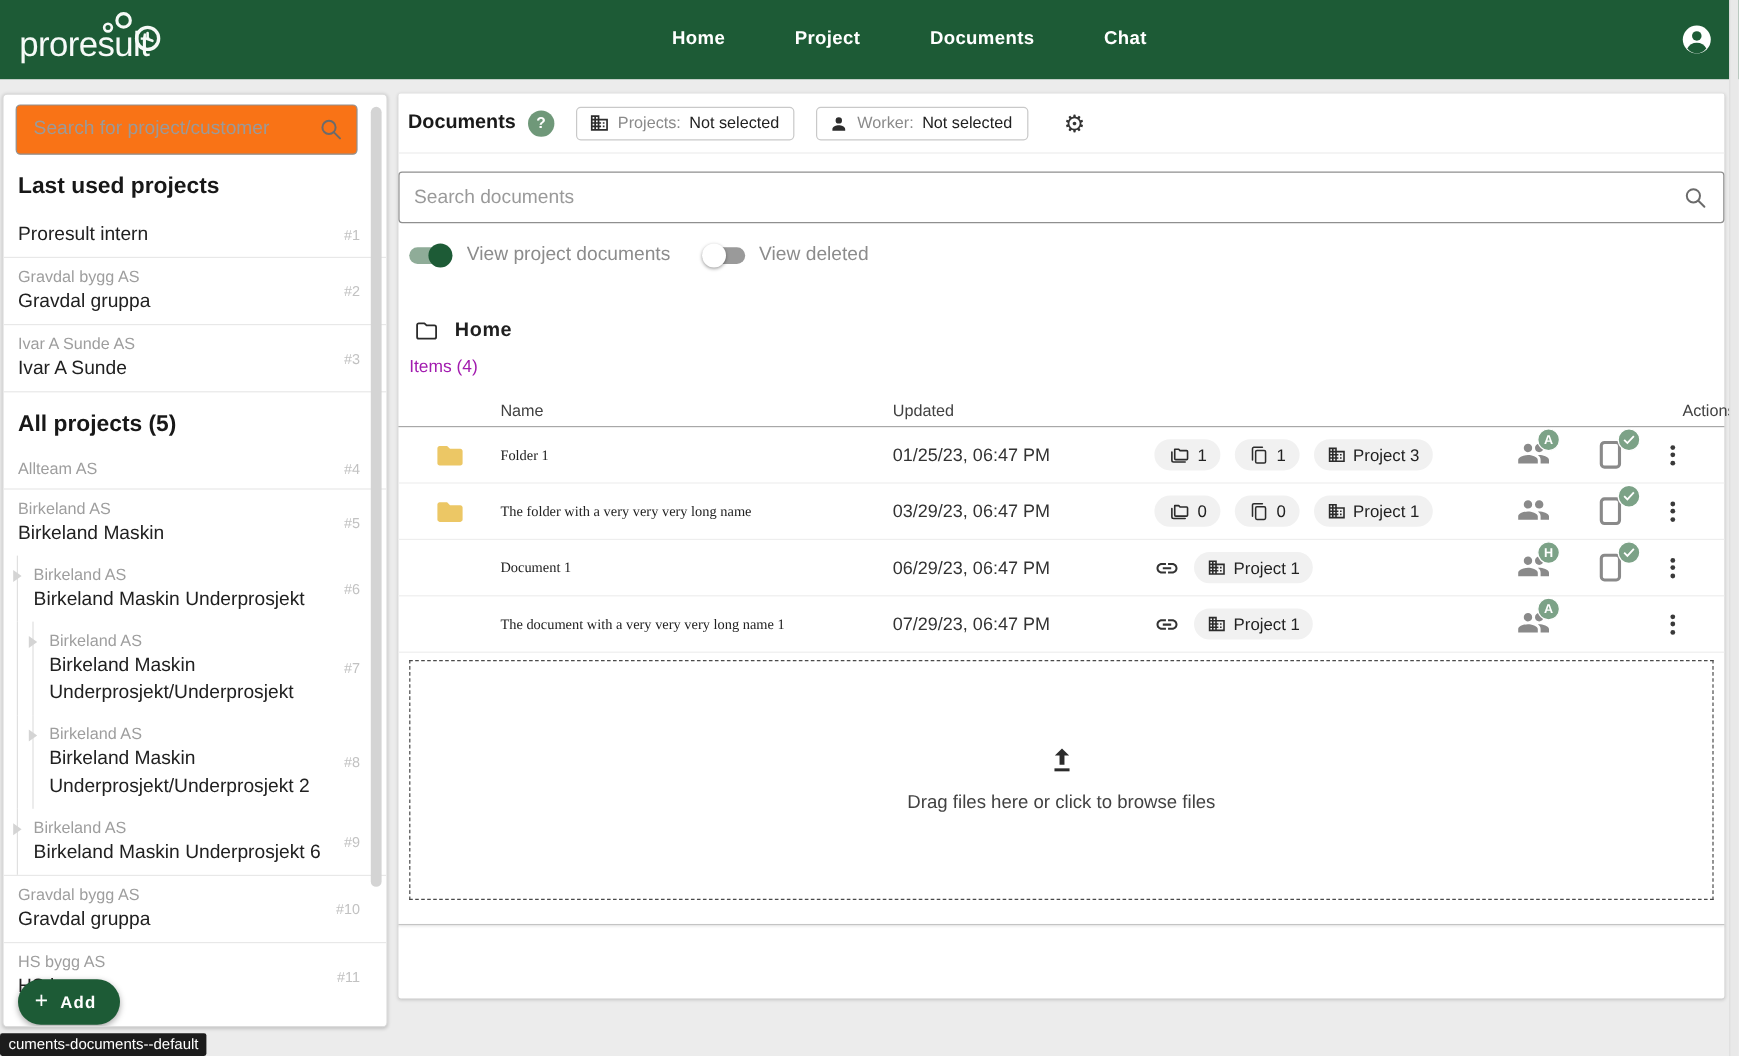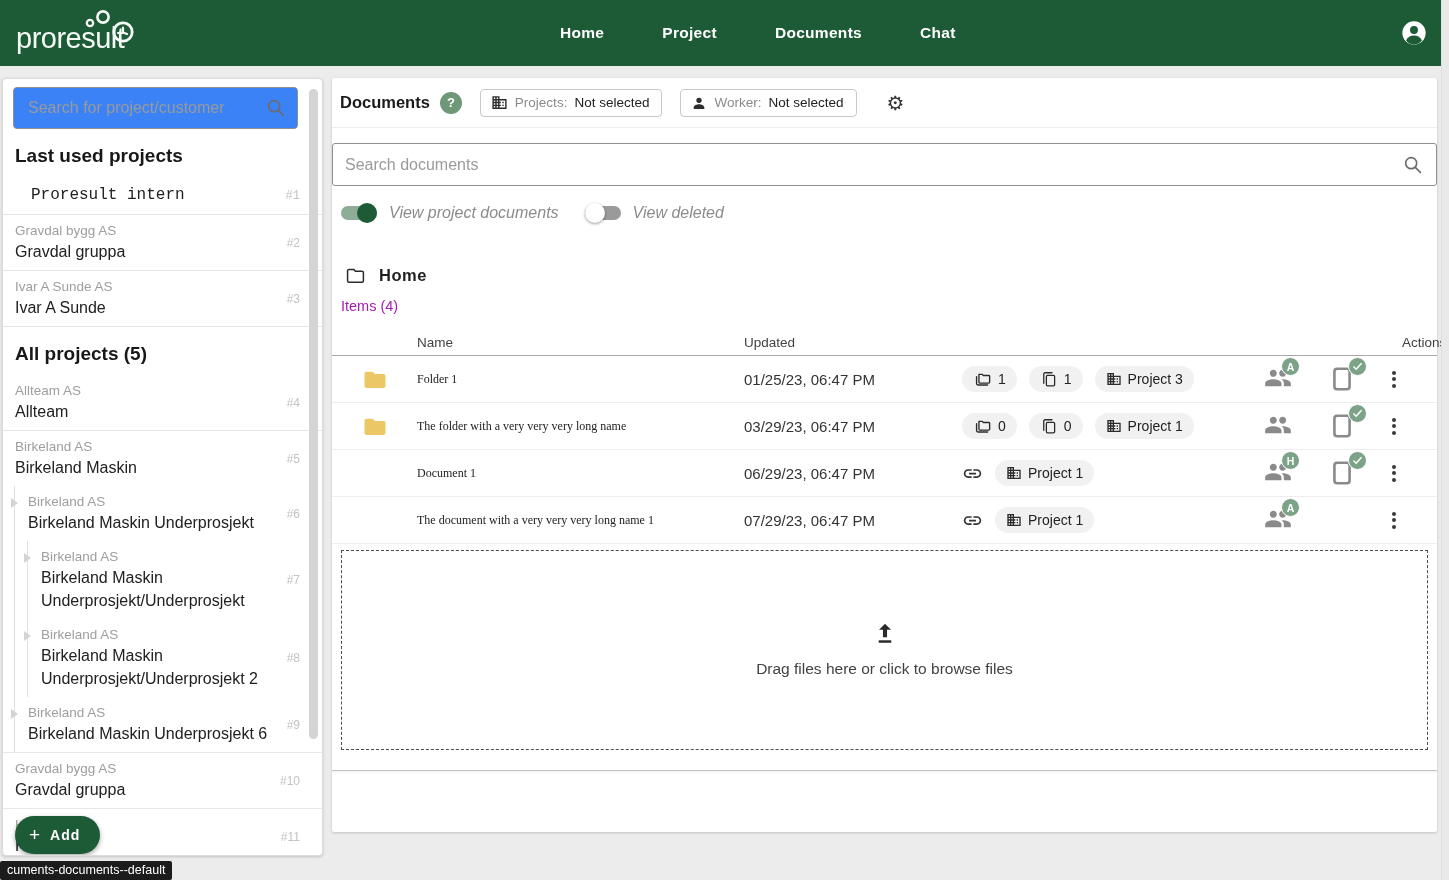--- a/index.html
+++ b/index.html
@@ -13,21 +13,21 @@
   .logo-deco { position:absolute; left:68px; top:-4px; }
   .nav { position:absolute; left:560px; top:0; height:66px; display:flex; align-items:center; gap:58px; }
   .nav-item { color:#fff; font-size:15.5px; font-weight:bold; letter-spacing:.3px; cursor:pointer; }
   .avatar-btn { position:absolute; right:21px; top:19px; width:28px; height:28px; cursor:pointer; }
 
   
   .page-scroll { position:absolute; right:0; top:0; width:8px; height:880px; background:#e9e9e9; border-left:1px solid #dedede; z-index:50; }
 
   
   .sidebar { position:absolute; left:2px; top:78px; width:321px; height:778px; background:#fff; border:1px solid #dcdcdc; border-radius:4px; box-shadow:0 1px 3px rgba(0,0,0,.18); overflow:hidden; }
-  .sb-search { margin:8px 24px 0 10px; height:42px; border:1px solid #8f8f8f; border-radius:4px; display:flex; align-items:center; padding:0 10px 0 4px; background:#3b82f6; }
+  .sb-search { margin:8px 24px 0 10px; height:42px; border:1px solid #8f8f8f; border-radius:4px; display:flex; align-items:center; padding:0 10px 0 4px; background:#f97316; }
   .sb-search input { flex:1; border:none; outline:none; font-size:16px; color:#333; padding-left:10px; font-family:"Liberation Sans",sans-serif; background:transparent; }
   .sb-search input::placeholder { color:#9a9a9a; }
   .sb-heading { margin:16px 12px 10px 12px; font-size:19px; font-weight:bold; color:#181818; }
   .side-item { position:relative; padding:7px 40px 7px 12px; cursor:pointer; }
   .side-item .cust { font-size:13.5px; color:#9e9e9e; line-height:18px; }
   .side-item .pname { font-size:16px; color:#212121; line-height:23px; }
   .side-item .num { position:absolute; right:22px; top:50%; transform:translateY(-50%); color:#c2c2c2; font-size:12px; }
   .side-item.sep { border-bottom:1px solid #e8e8e8; }
   .guide { position:absolute; top:0; bottom:0; width:1px; background:#e0e0e0; }
   .tri { position:absolute; width:0; height:0; border-left:7px solid #d4d4d4; border-top:5px solid transparent; border-bottom:5px solid transparent; }
@@ -49,21 +49,21 @@
   .m-search input { flex:1; border:none; outline:none; font-size:16px; color:#333; font-family:"Liberation Sans",sans-serif; }
   .m-search input::placeholder { color:#9a9a9a; }
   .toggles { margin-top:13px; height:27px; display:flex; align-items:center; padding-left:9px; }
   .toggle { position:relative; width:36px; height:20px; cursor:pointer; flex:none; }
   .toggle .track { position:absolute; left:0; top:3px; width:36px; height:14px; border-radius:7px; }
   .toggle .knob { position:absolute; top:0; width:20px; height:20px; border-radius:50%; }
   .toggle.on .track { background:#8fac98; }
   .toggle.on .knob { left:16px; background:var(--green); }
   .toggle.off .track { background:#9a9a9a; }
   .toggle.off .knob { left:0; background:#fff; box-shadow:0 1px 3px rgba(0,0,0,.4); }
-  .toggle-label { font-size:16px; color:#8c8c8c; margin-left:12px;font-style:italic; }
+  .toggle-label { font-size:16px; color:#8c8c8c; margin-left:12px; }
   .breadcrumb-row { margin-top:38px; display:flex; align-items:center; padding-left:14px; gap:14px; height:22px; }
   .breadcrumb-row .bc-label { font-size:16.5px; font-weight:bold; letter-spacing:.5px; color:#1f1f1f; }
   .items-count { margin-top:12px; padding-left:9px; font-size:14.5px; color:#a21caf; }
   .tbl-grid { display:grid; grid-template-columns:85px 320px 225px 280px 72px 62px 1fr; align-items:center; }
   .tbl-header { margin-top:16px; height:26px; border-bottom:1px solid #a8a8a8; font-size:13.5px; color:#424242; }
   .tbl-header .h-updated { padding-left:7px; }
   .tbl-header .h-actions { padding-left:2px;margin-left:24px; }
   .tbl-row { min-height:47px; border-bottom:1px solid #eee; cursor:pointer; }
   .cell-icon { display:flex; padding-left:30px; }
   .cell-name { font-size:12px; color:#222; line-height:21px; padding-right:14px;font-family:Liberation Serif, serif; }
@@ -112,40 +112,39 @@
 <div class="sidebar">
   <div class="sb-search">
     <input type="text" placeholder="Search for project/customer" style="">
     <svg width="22" height="22" viewBox="0 0 24 24">
       <circle cx="10" cy="10" r="6" fill="none" stroke="#6b6b6b" stroke-width="1.8"></circle>
       <line x1="14.5" y1="14.5" x2="20" y2="20" stroke="#6b6b6b" stroke-width="1.8" stroke-linecap="round"></line>
     </svg>
   </div>
   <div class="sb-heading">Last used projects</div>
   <div id="last-used-list">
-      <div class="side-item sep" style="padding-left: 28px; font-family: Liberation Mono, monospace;">
+      <div class="side-item sep" style="padding-left: 12px;">
         <div class="pname">Proresult intern</div>
         <span class="num">#1</span>
       </div>
       <div class="side-item sep" style="padding-left: 12px;">
         <div class="cust">Gravdal bygg AS</div>
         <div class="pname">Gravdal gruppa</div>
         <span class="num">#2</span>
       </div>
       <div class="side-item sep" style="padding-left: 12px;">
         <div class="cust">Ivar A Sunde AS</div>
         <div class="pname">Ivar A Sunde</div>
         <span class="num">#3</span>
       </div>
     </div>
   <div class="sb-heading">All projects (5)</div>
   <div id="all-projects-list">
       <div class="side-item sep" style="padding-left: 12px;">
         <div class="cust">Allteam AS</div>
-        <div class="pname">Allteam</div>
         <span class="num">#4</span>
       </div>
       <div class="side-item" style="padding-left: 12px;">
         <div class="cust">Birkeland AS</div>
         <div class="pname">Birkeland Maskin</div>
         <span class="num">#5</span>
       </div>
       <div class="side-item" style="padding-left: 25px;">
         <div class="guide" style="left: 11px;"></div>
         <div class="tri" style="left: 8px; top: 12px;"></div>

